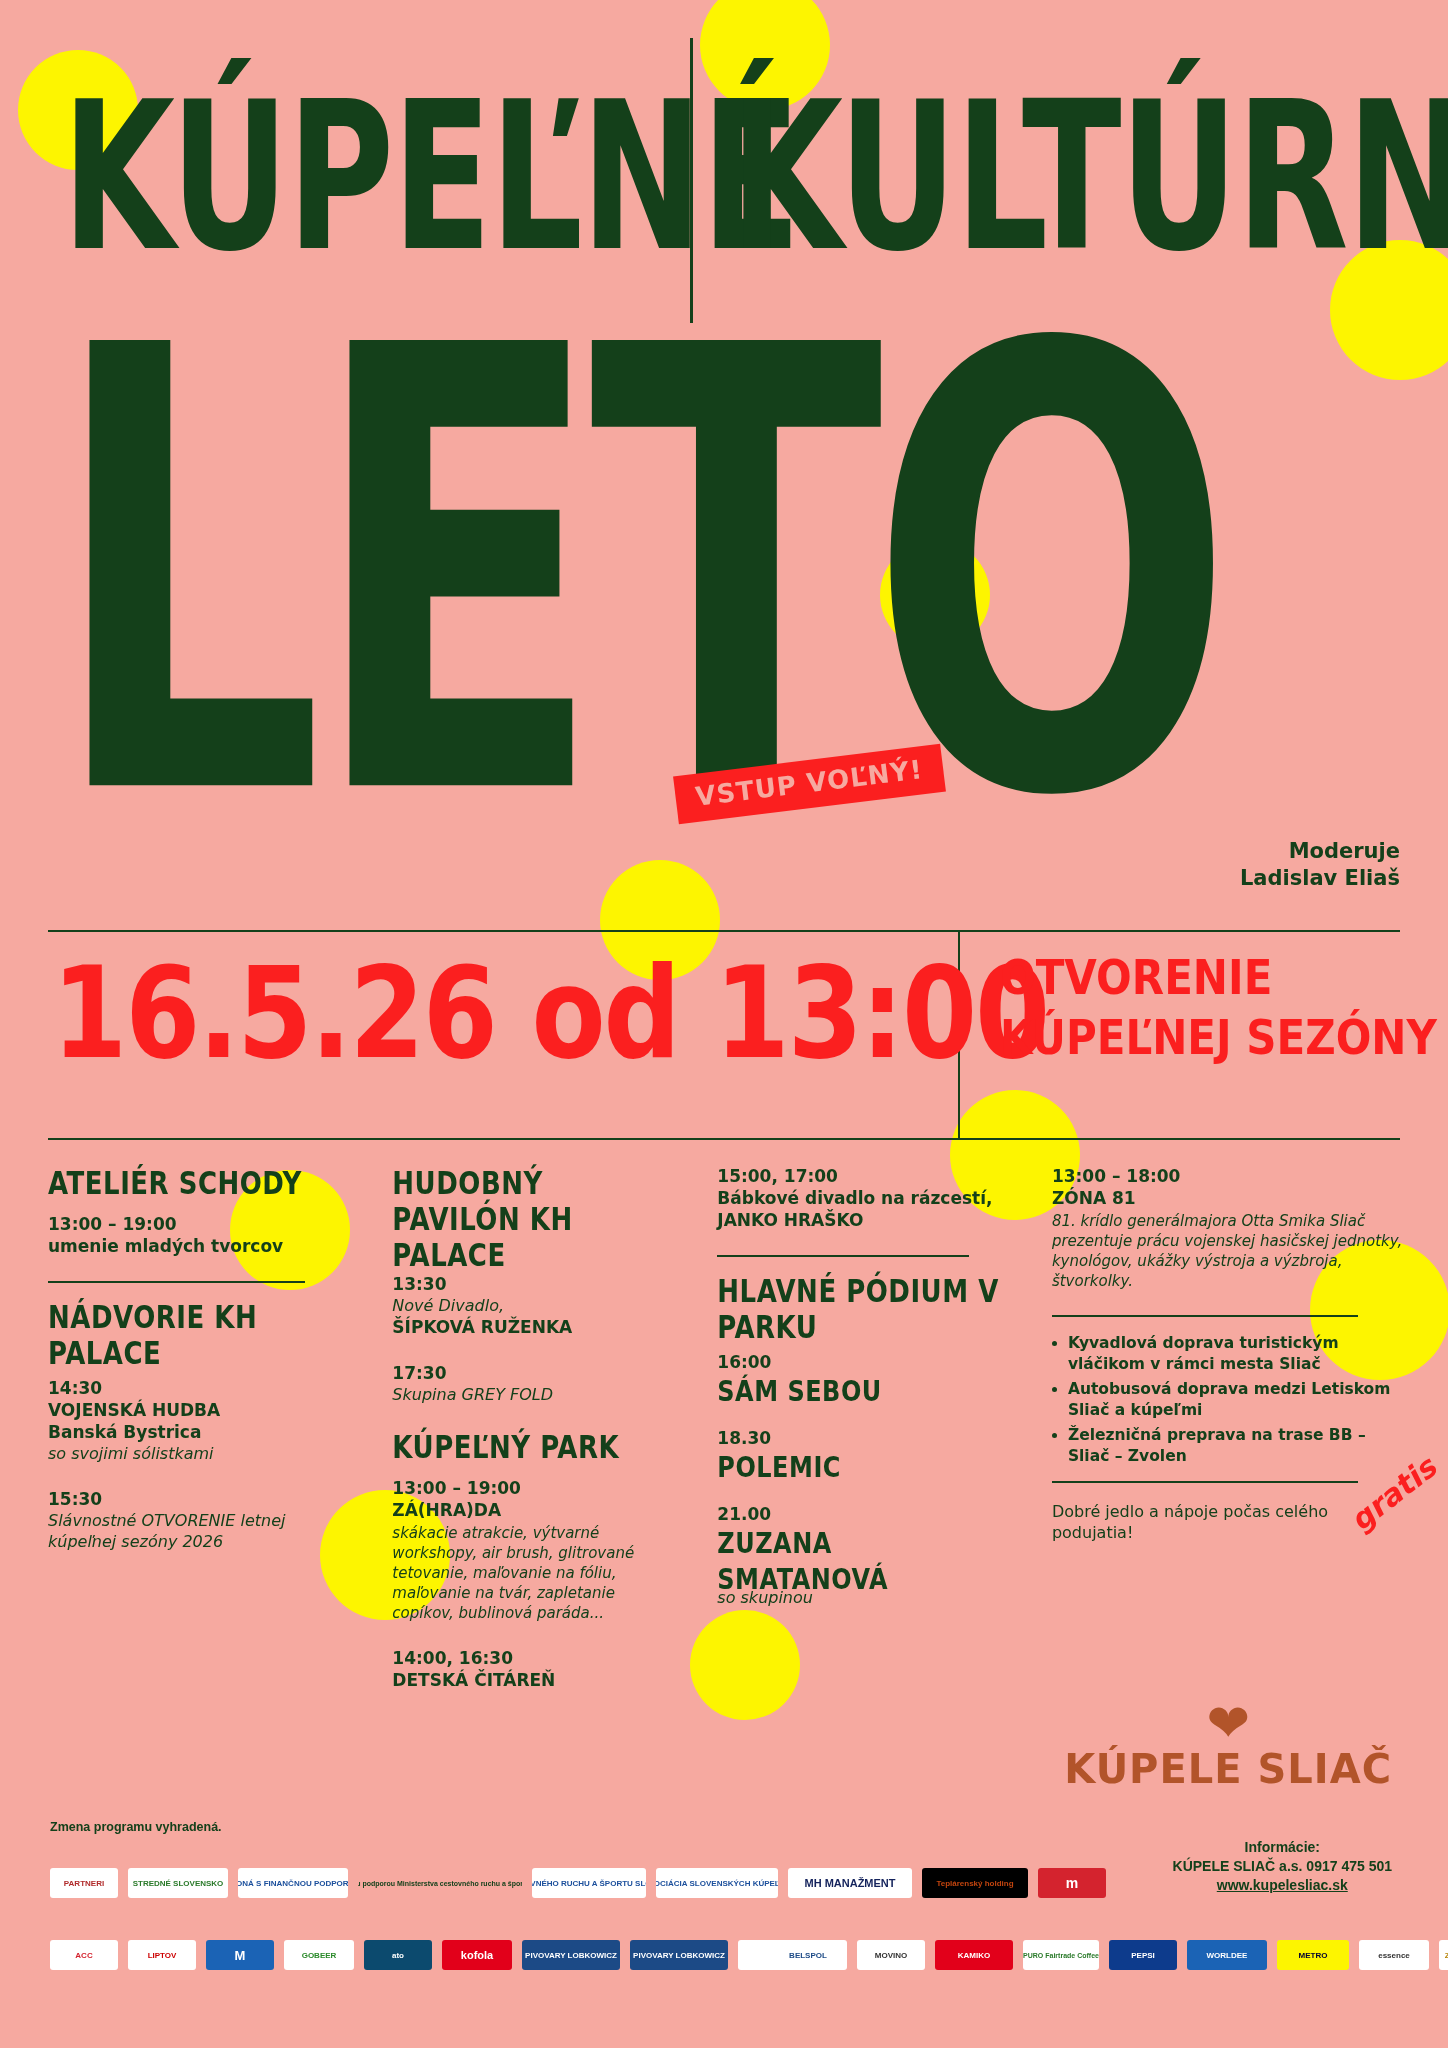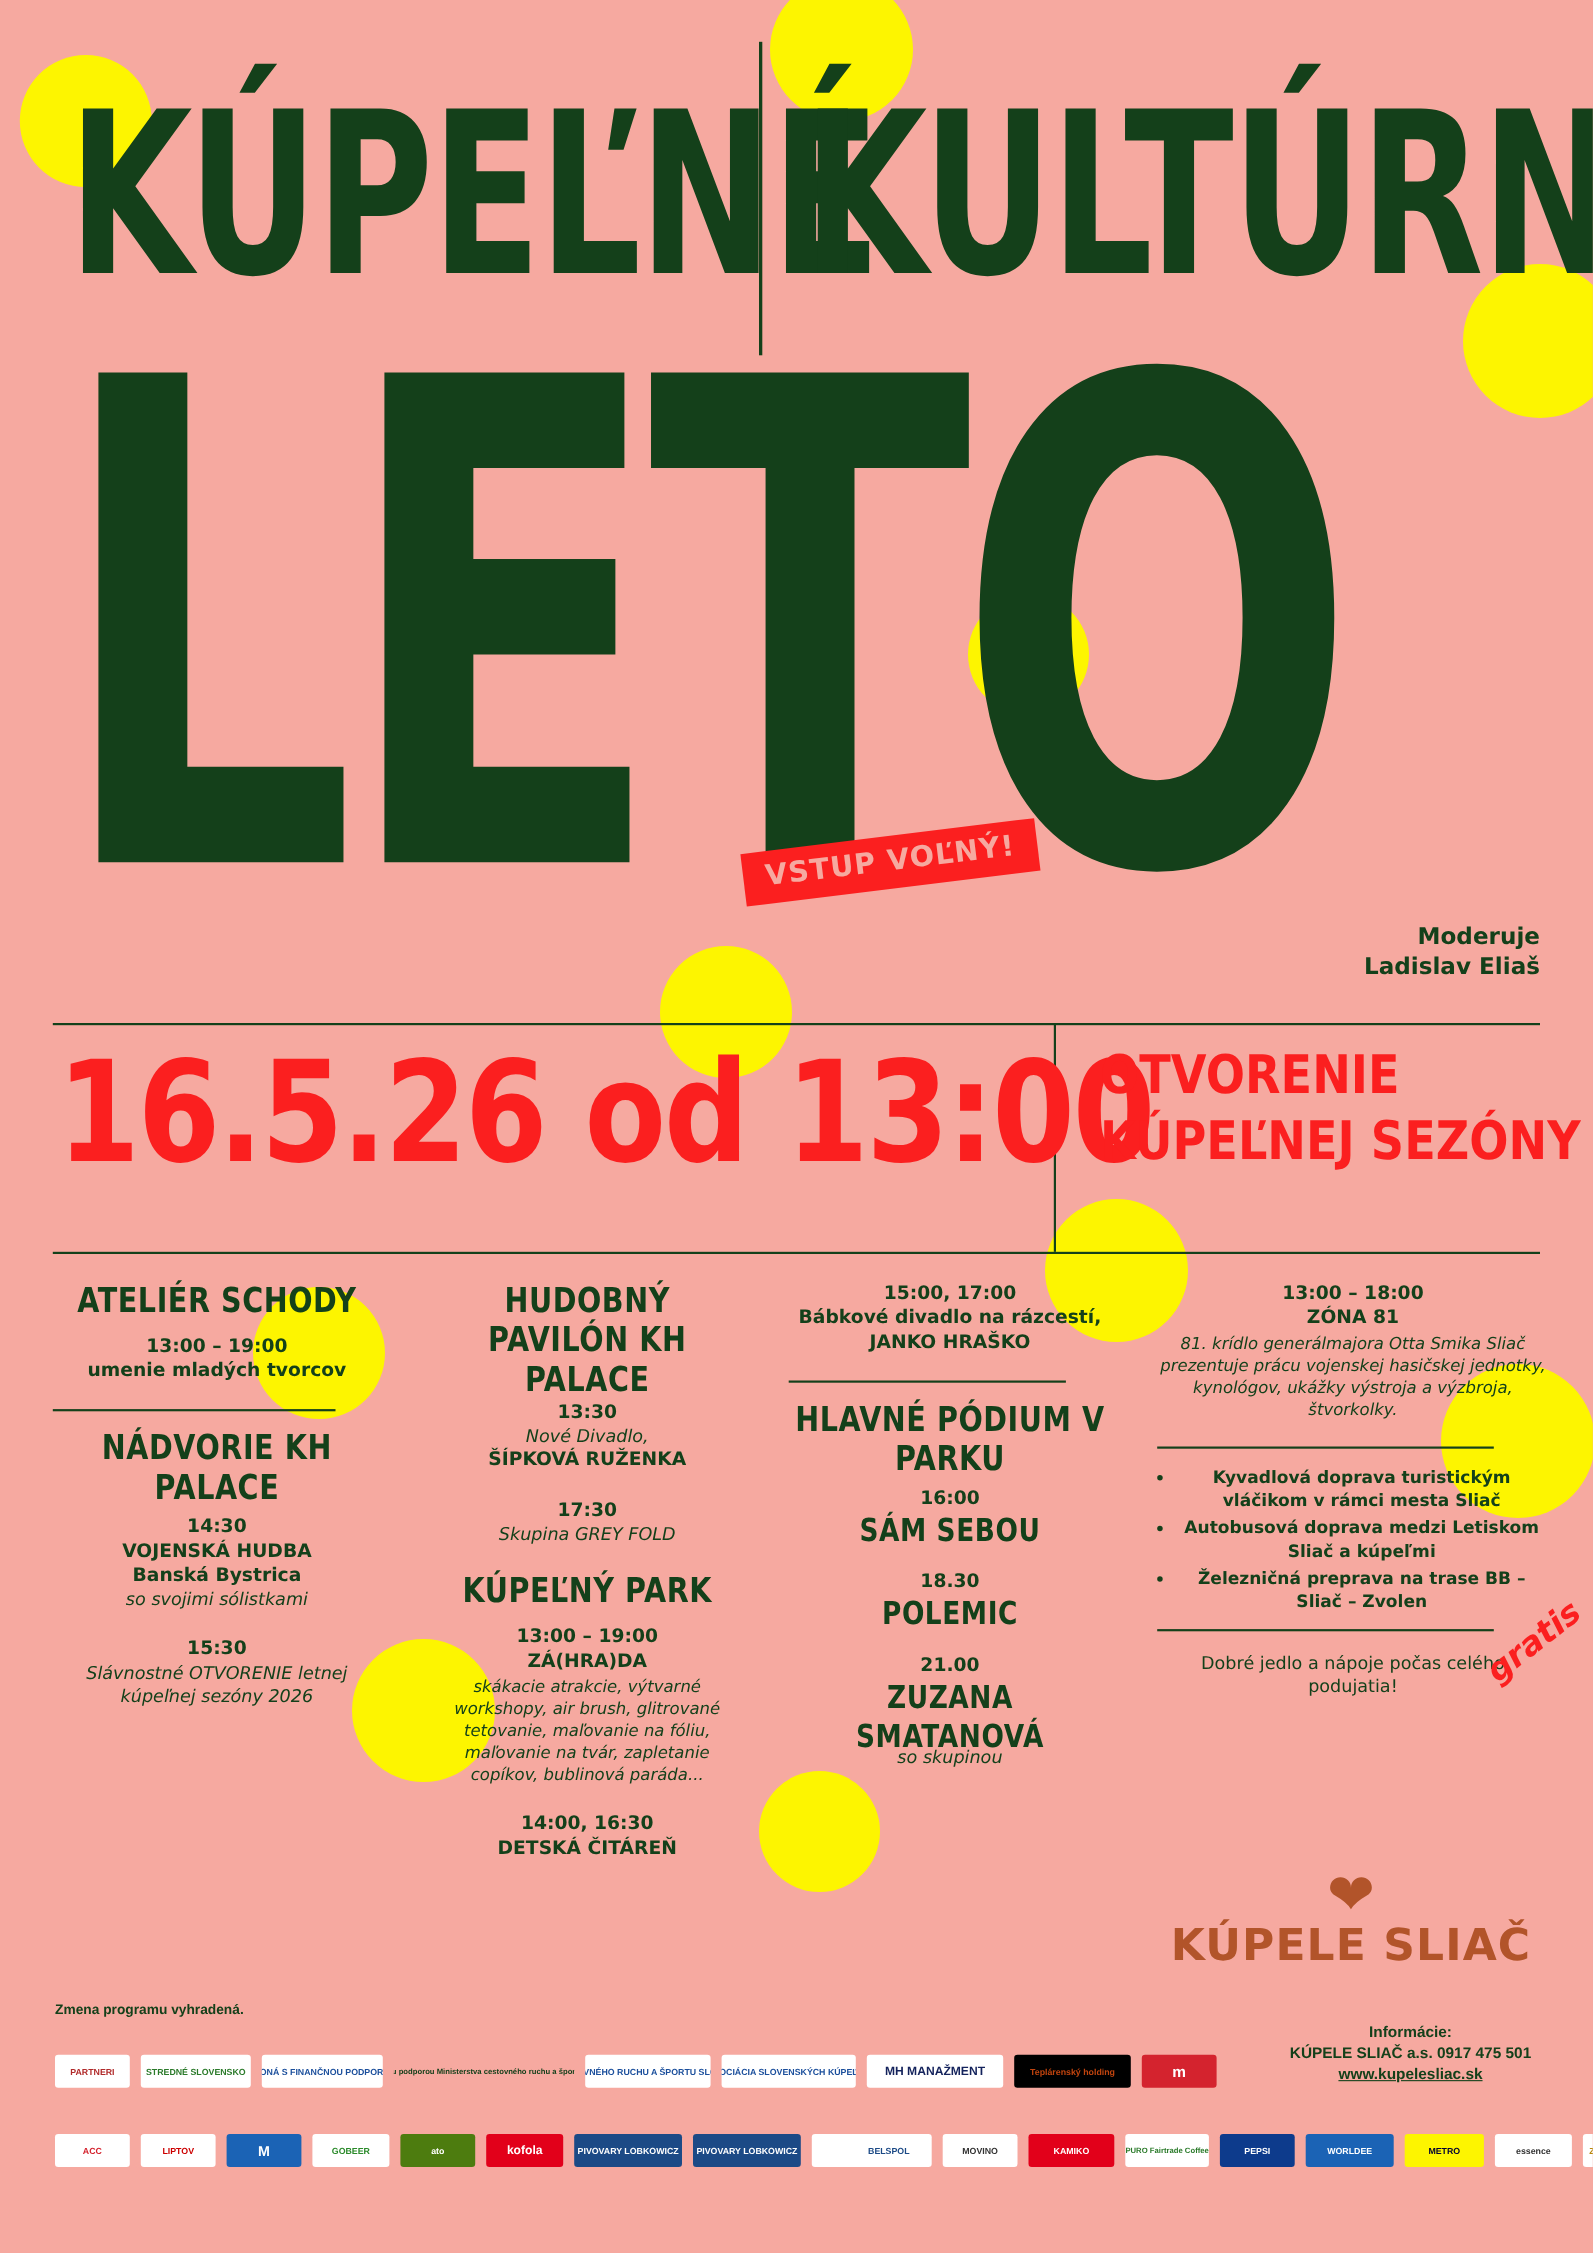--- a/index.html
+++ b/index.html
@@ -87,21 +87,21 @@
   }
   .opening{
     position:absolute;left:1000px;top:948px;
     font-family:"DejaVu Sans",sans-serif;font-weight:bold;
     font-size:42px;line-height:52px;color:#fb1f1f;
     transform:scaleY(1.15);transform-origin:left top;
     letter-spacing:0px;
   }
 
   
-  .cols{position:absolute;left:48px;top:1165px;width:1360px;display:flex;gap:16px;text-align:center;}
+  .cols{position:absolute;left:48px;top:1165px;width:1360px;display:flex;gap:16px;}
   .col{box-sizing:border-box;}
   .c1{width:340px;padding-right:30px;}
   .c2{width:320px;padding-right:26px;}
   .c3{width:330px;padding-right:26px;}
   .c4{width:370px;}
 
   .hd{
     font-family:"DejaVu Sans",sans-serif;font-weight:bold;
     font-size:26px;line-height:30px;color:#14401a;
     transform:scaleY(1.2);transform-origin:left top;
@@ -295,21 +295,21 @@
     <div class="chip" style="background:#fff;color:#14235c;width:110px;font-size:11px;">MH MANAŽMENT</div>
     <div class="chip" style="background:#000000;color:#c1440e;width:92px;">Teplárenský holding</div>
     <div class="chip" style="background:#d4232e;color:#fff;width:34px;font-size:14px;">m</div>
   </div>
 
   <div class="strip s2">
     <div class="chip w" style="color:#d4232e;width:48px;">ACC</div>
     <div class="chip w" style="color:#c00;width:54px;">LIPTOV</div>
     <div class="chip" style="background:#1b63b5;color:#fff;width:44px;font-size:13px;">M</div>
     <div class="chip w" style="color:#2a8a2a;width:56px;">GOBEER</div>
-    <div class="chip" style="background:#4d7c0f;color:#fff;width:44px;">ato</div>
+    <div class="chip" style="background:#0c4a6e;color:#fff;width:44px;">ato</div>
     <div class="chip" style="background:#e2001a;color:#fff;width:56px;font-size:11px;">kofola</div>
     <div class="chip" style="background:#1c4a86;color:#fff;width:84px;">PIVOVARY LOBKOWICZ</div>
     <div class="chip" style="background:#1c4a86;color:#fff;width:84px;">PIVOVARY LOBKOWICZ</div>
     <div class="chip w" style="color:#1c4a86;width:64px;padding-left:38px;">BELSPOL</div>
     <div class="chip w" style="color:#333;width:50px;">MOVINO</div>
     <div class="chip" style="background:#e2001a;color:#fff;width:64px;">KAMIKO</div>
     <div class="chip w" style="color:#2a7a2a;width:62px;font-size:7px;">PURO Fairtrade Coffee</div>
     <div class="chip" style="background:#0d3b8c;color:#fff;width:40px;">PEPSI</div>
     <div class="chip" style="background:#1b63b5;color:#fff;width:66px;">WORLDEE</div>
     <div class="chip" style="background:#fdf500;color:#003;width:58px;">METRO</div>

